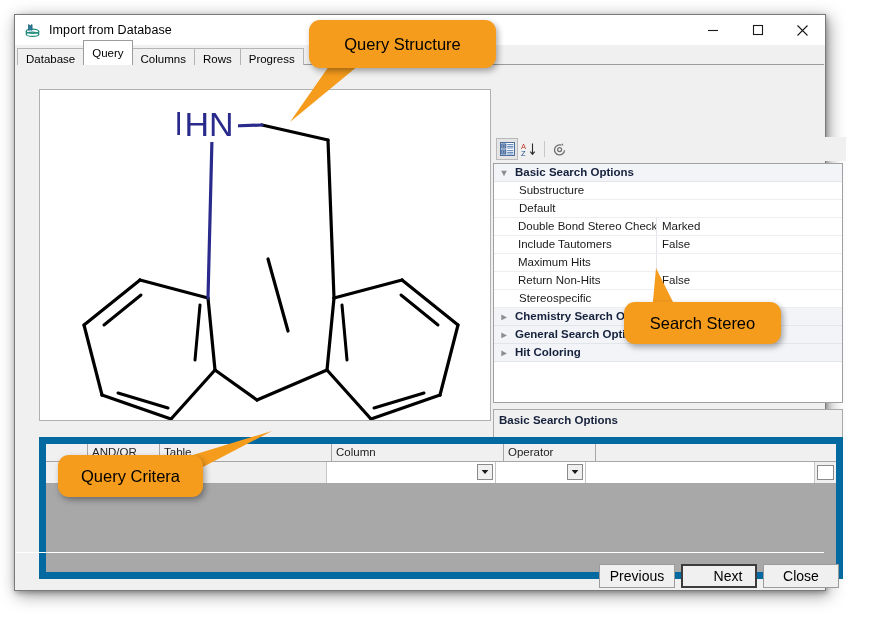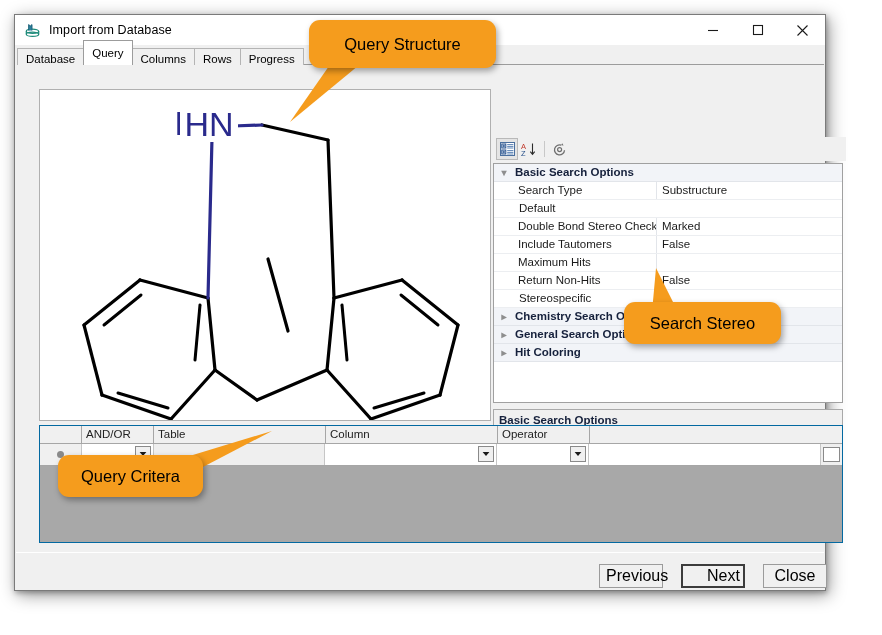--- a/index.html
+++ b/index.html
@@ -158,23 +158,23 @@
     box-sizing: border-box;
   }
   .prop-desc .dtitle {
     font-size: 11.5px; font-weight: bold; color: #16213c;
     padding: 4px 0 0 5px;
   }
 
   
   .criteria {
     position: absolute;
-    left: 23px; top: 360px;
-    width: 804px; height: 118px;
-    border: 1px solid #0369a1;
+    left: 23px; top: 372px;
+    width: 804px; height: 142px;
+    border: 7px solid #0369a1;
     background: #a8a8a8;
     box-sizing: border-box;
     overflow: hidden;
   }
   .cr-head { display: flex; height: 17px; background: #f0f0f0; border-bottom: 1px solid #a6a6a6; }
   .cr-hcell {
     font-size: 11.5px; color: #222;
     border-right: 1px solid #a6a6a6;
     padding-left: 4px; line-height: 17px;
     box-sizing: border-box;
@@ -207,25 +207,25 @@
     margin: 0 auto;
   }
 
   
   .footer-sep {
     position: absolute; left: 0; right: 0; top: 487px;
     height: 1px; background: #ffffff;
   }
   .btn {
     position: absolute;
-    width: 64px; height: 24px;
+    width: 76px; height: 24px;
     background: #f0f0f0;
     border: 1px solid #9b9b9b;
     box-sizing: border-box;
-    font-size: 16px;
+    font-size: 14px;
     color: #000;
     font-family: "Liberation Sans", sans-serif;
     cursor: default;
   }
   .btn.default { border: 2px solid #3c3c3c; padding-left: 24px; }
 
   
   .callout { position: absolute; }
   .bubble {
     position: absolute;
@@ -372,21 +372,20 @@
 
       <div class="prop-grid">
 
         <div class="pg-row pg-cat">
           <span class="chev">▾</span>
           <span class="pg-catlabel">Basic Search Options</span>
         </div>
 
         <div class="pg-row pg-item pg-rowline">
           <span class="pad"></span>
-          <span class="pg-name">Search Type</span>
           <span class="pg-val">Substructure</span>
         </div>
         <div class="pg-row pg-item pg-rowline">
           <span class="pad"></span>
           <span class="pg-val">Default</span>
         </div>
         <div class="pg-row pg-item pg-rowline">
           <span class="pad"></span>
           <span class="pg-name">Double Bond Stereo Check</span>
           <span class="pg-val">Marked</span>

